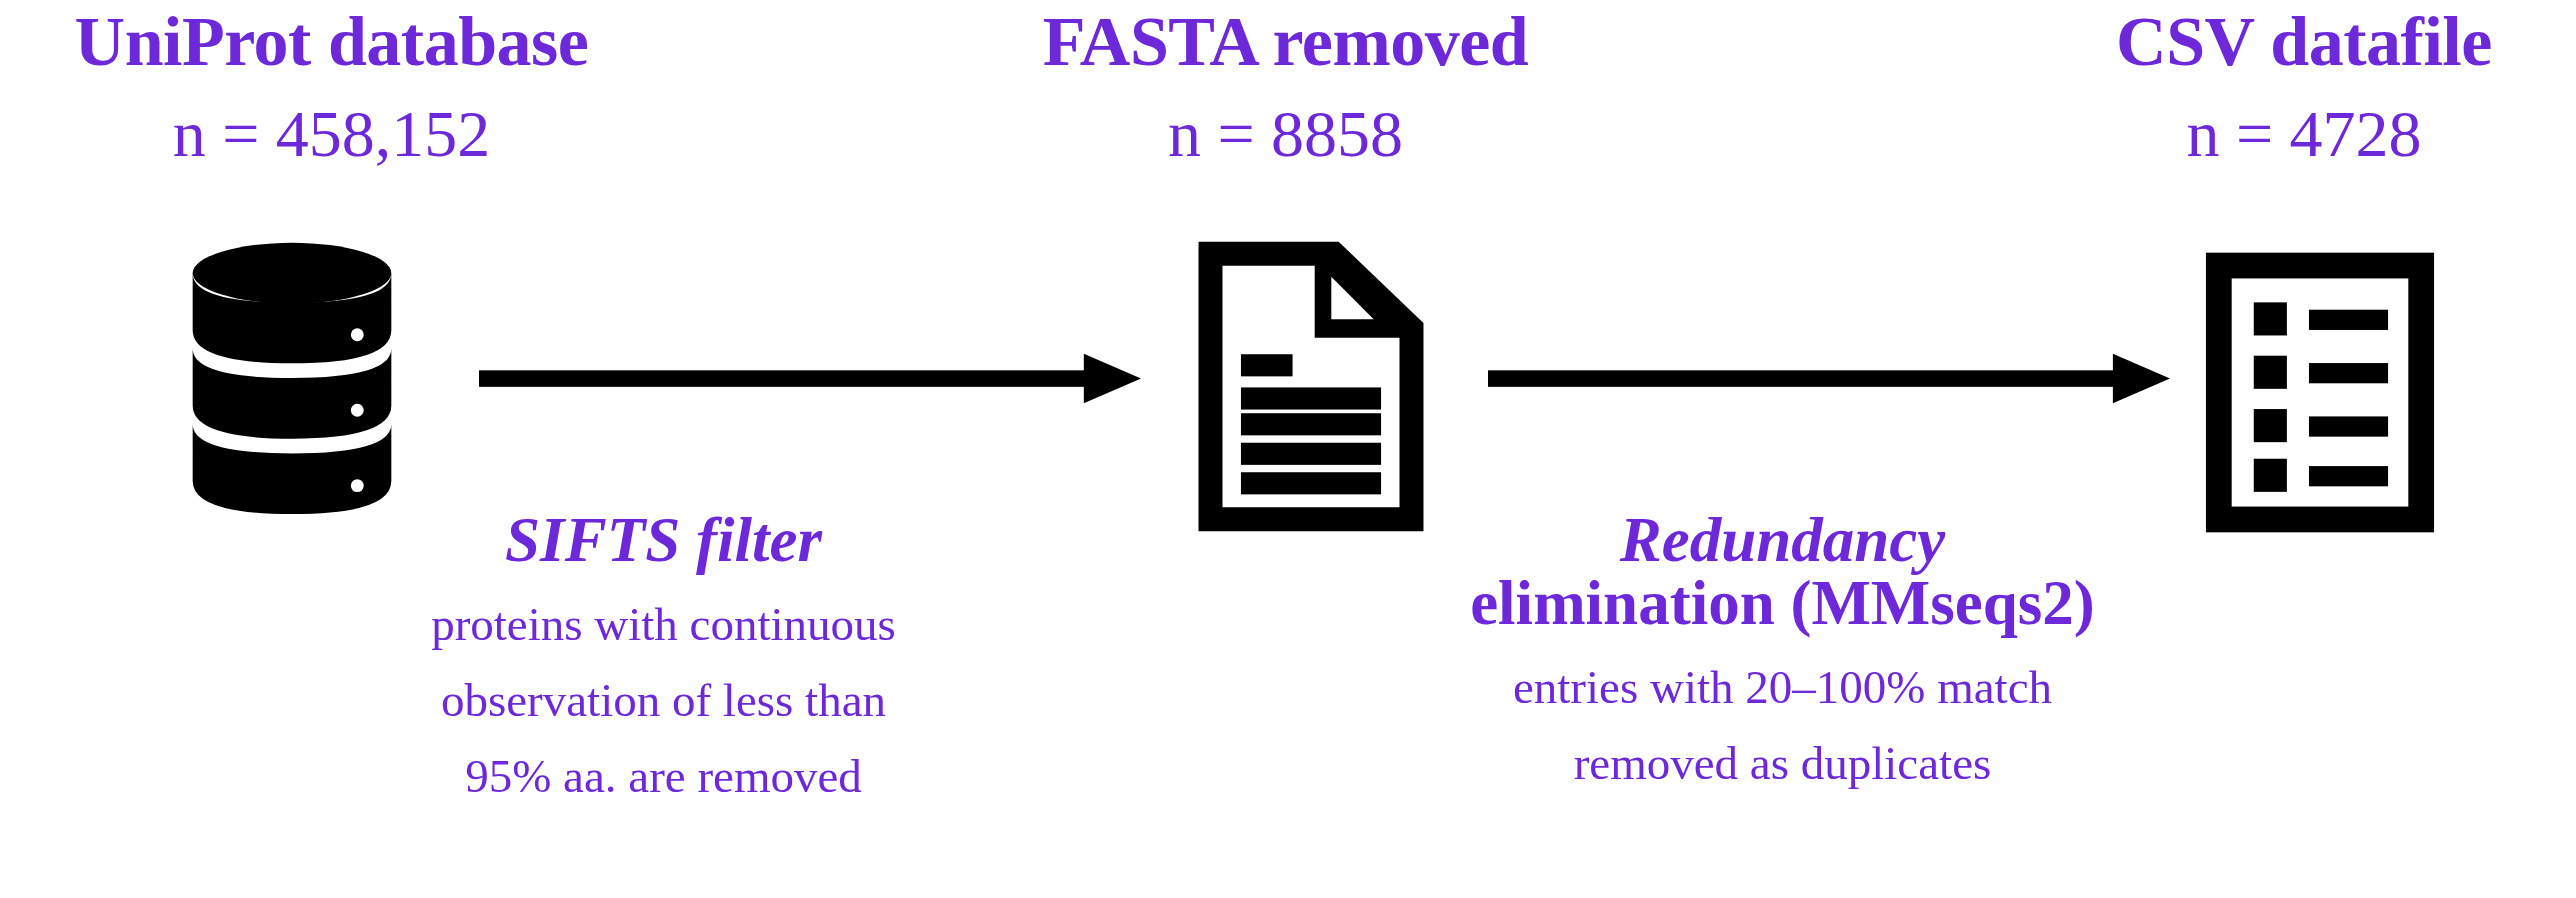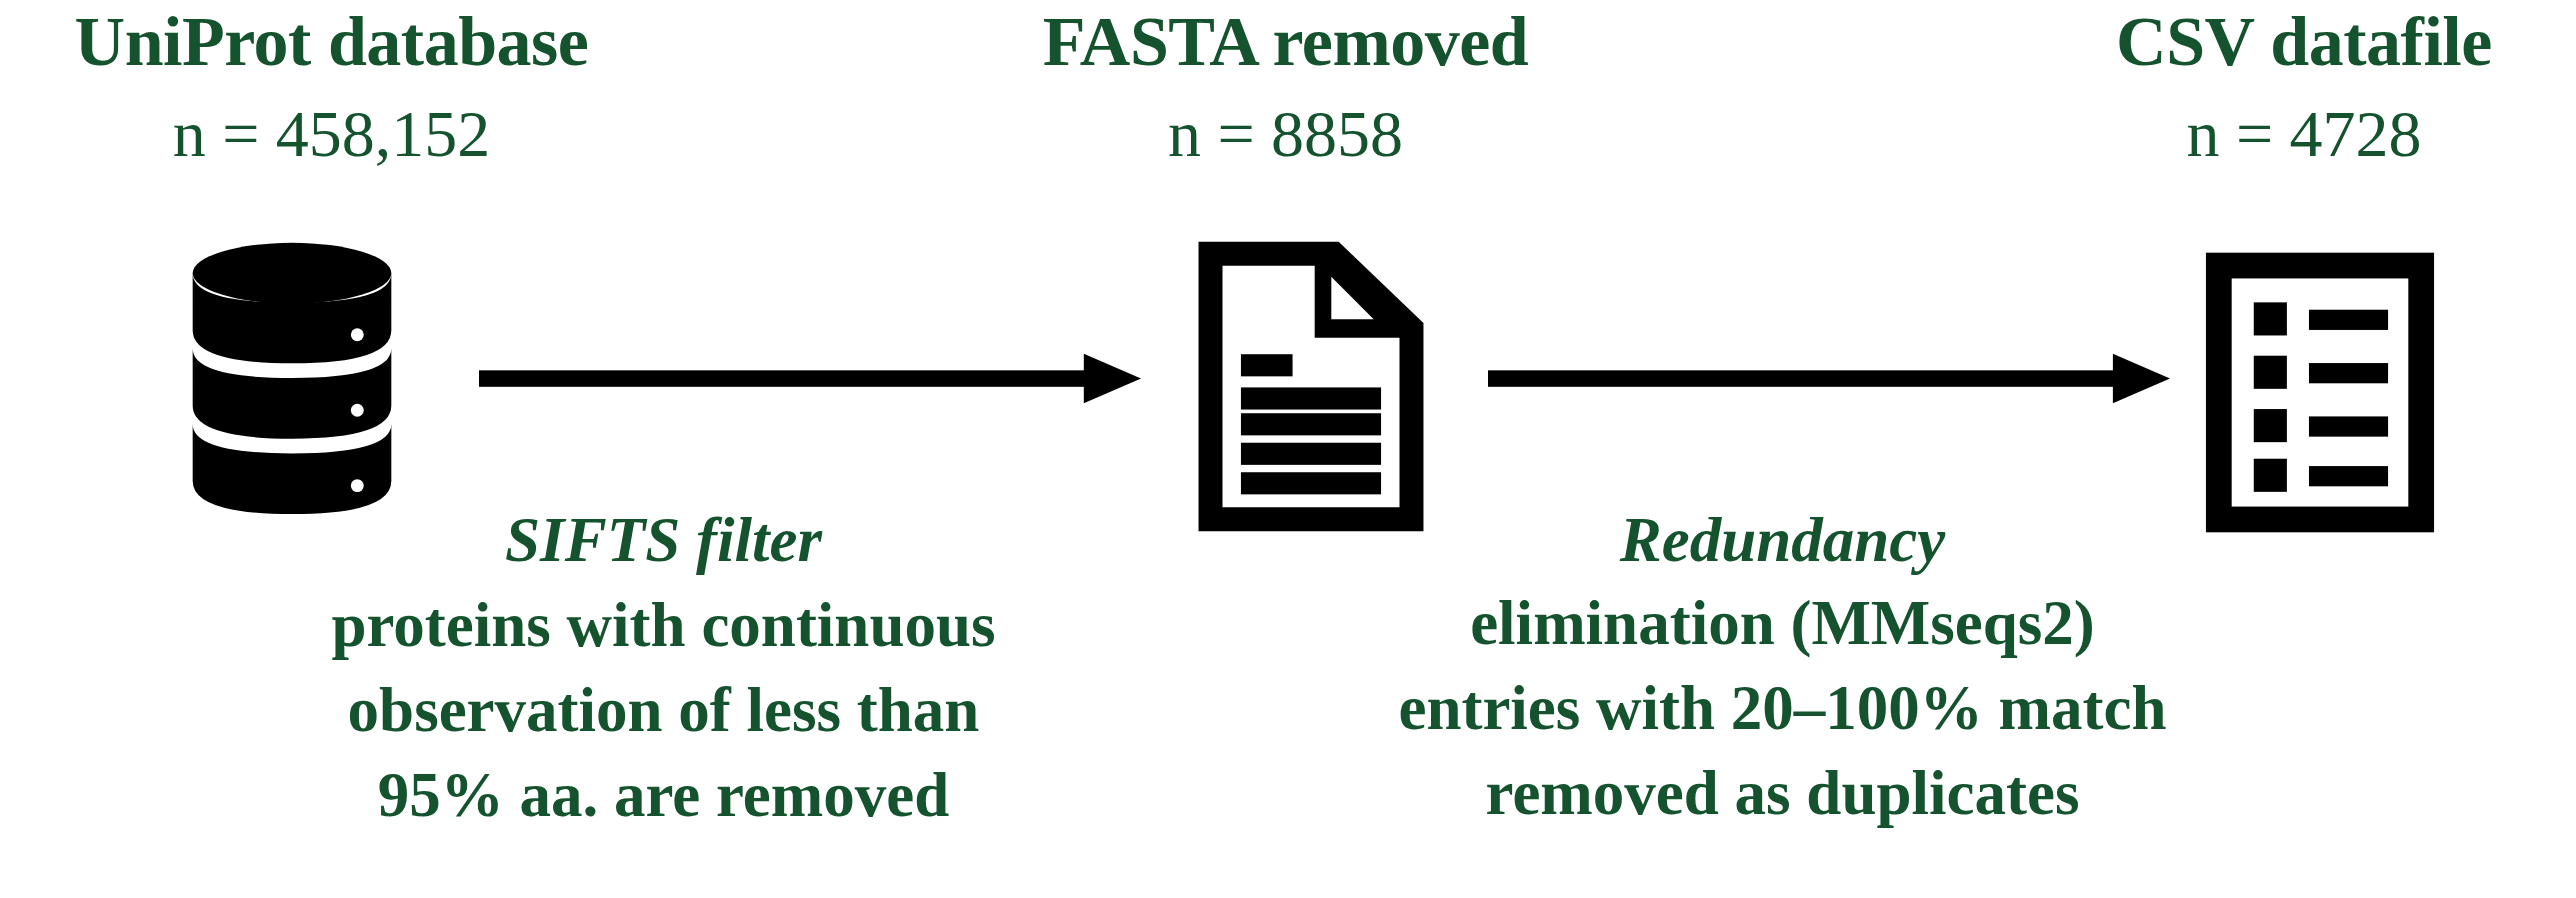--- a/index.html
+++ b/index.html
@@ -7,21 +7,21 @@
     padding: 0;
     background: #ffffff;
   }
   #stage {
     position: relative;
     width: 2576px;
     height: 898px;
     background: #ffffff;
     overflow: hidden;
     font-family: "Liberation Serif", "DejaVu Serif", serif;
-    color: #14532d;
+    color: #6d28d9;
   }
 
   
   .col-head {
     position: absolute;
     text-align: center;
     line-height: 1.0;
     white-space: nowrap;
   }
   .col-title {
@@ -60,25 +60,25 @@
   
   .caption {
     position: absolute;
     text-align: center;
     line-height: 1.0;
   }
   .cap-title {
     font-weight: bold;
     font-size: 63px;
   }
-  .cap-title + .cap-title { margin-top: 20px; }
+  .cap-title + .cap-title { }
   .cap-line {
-    font-weight: bold;
-    font-size: 63px;
-    margin-top: 22px;
+    font-weight: normal;
+    font-size: 47px;
+    margin-top: 29px;
     white-space: nowrap;
   }
   .cap-title:first-child { margin-top: 0; font-style: italic; }
 
   #cap-sifts     { left: 304px;  top: 509px; width: 719px; }
   #cap-redundancy{ left: 1317px; top: 509px; width: 931px; }
 </style>
 </head>
 <body>
 

